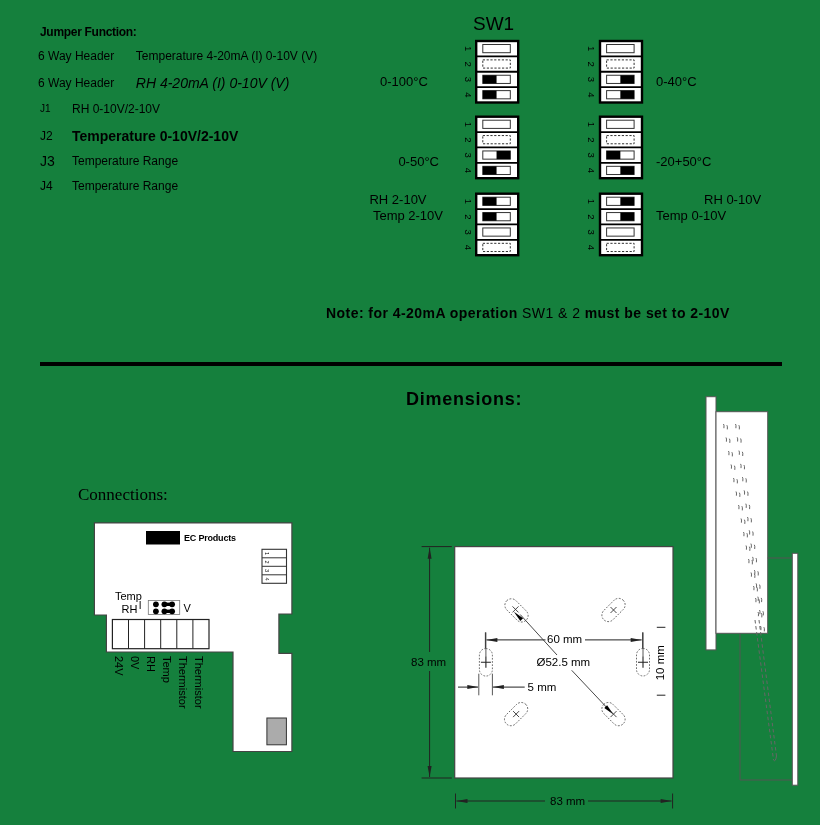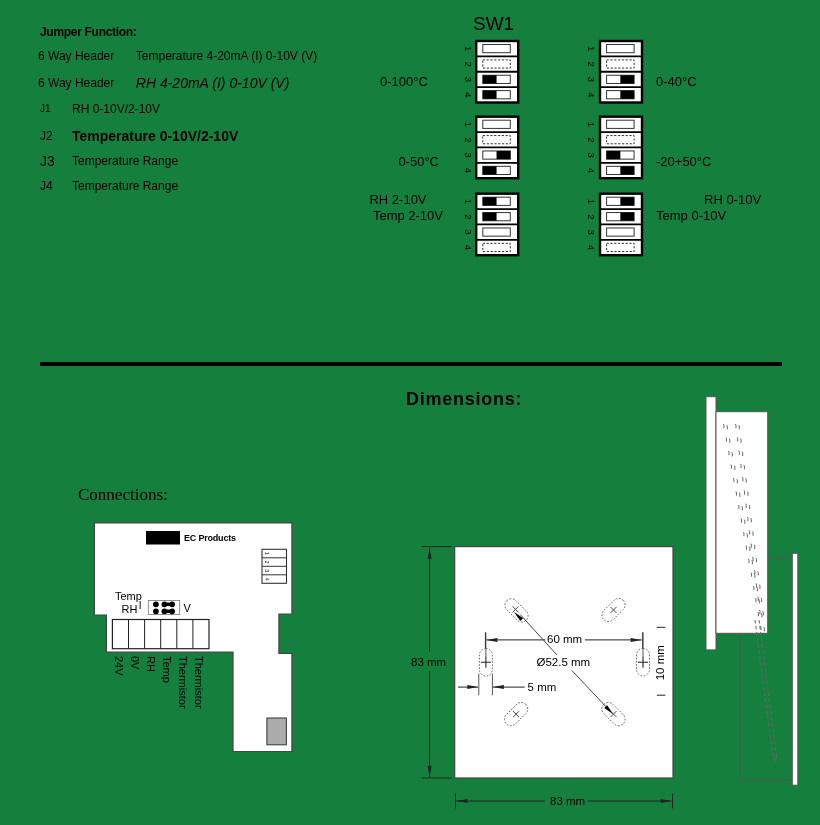--- a/index.html
+++ b/index.html
@@ -42,20 +42,21 @@
 <div class="t" style="left:656px;top:155px;">-20+50°C</div>
 
 <div class="t" style="left:353px;top:193px;width:90px;text-align:center;">RH 2-10V</div>
 
 <div class="t" style="left:353px;top:209px;width:90px;text-align:right;">Temp 2-10V</div>
 
 <div class="t" style="left:656px;top:193px;margin-left:48px;">RH 0-10V</div>
 
 <div class="t" style="left:656px;top:209px;">Temp 0-10V</div>
 
+<div class="t" style="left:326px;top:306px;font-size:14px;letter-spacing:0.45px;"><b>Note: for 4-20mA operation </b>SW1 &amp; 2 <b>must be set to 2-10V</b></div>
 
 <div style="position:absolute;left:40px;top:362px;width:742px;height:4px;background:#000;"></div>
 
 <div class="t" style="left:406px;top:392px;font-size:18px;font-weight:bold;letter-spacing:0.75px;">Dimensions:</div>
 
 <div class="t" style="left:78px;top:488px;font-size:17px;font-family:Liberation Serif, serif;">Connections:</div>
 
 <svg width="820" height="825" viewBox="0 0 820 825" style="position:absolute;left:0;top:0;" font-family="Liberation Sans, sans-serif">
 
 <g>

